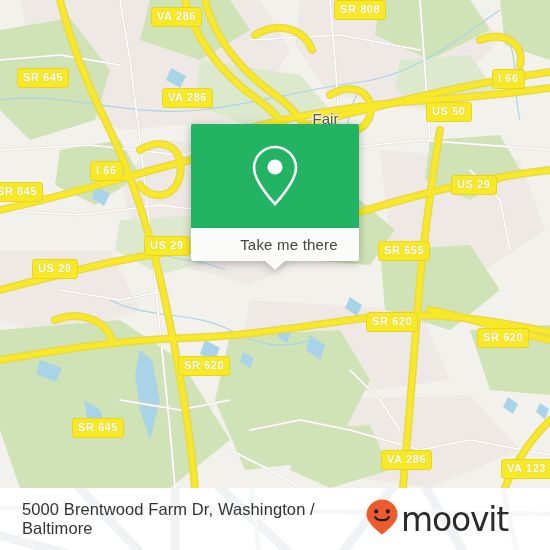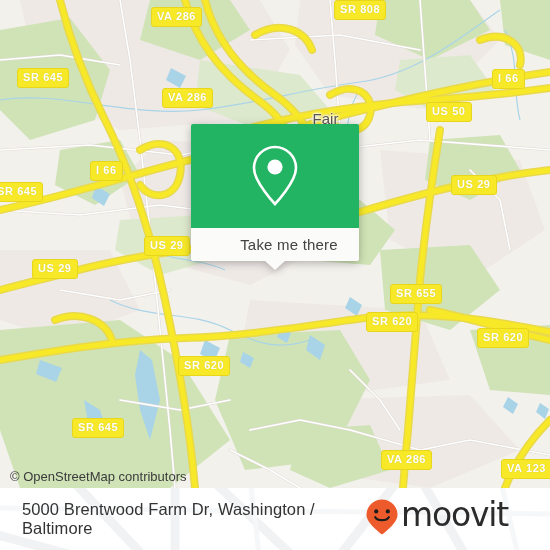--- a/index.html
+++ b/index.html
@@ -46,21 +46,21 @@
   .pin-icon{display:block;}
 
   
   .footer{position:absolute;left:0;top:488px;width:550px;height:62px;
           background:#ffffff;overflow:hidden;}
   .footer-bg{position:absolute;left:0;top:0;opacity:1;}
   .footer-inner{position:absolute;left:0;top:0;width:524px;height:62px;
                 display:flex;align-items:center;justify-content:space-between;
                 padding:0 16px 0 22px;box-sizing:border-box;}
   .footer-title{font-size:16.5px;color:#333333;letter-spacing:.1px;}
-  .brand{display:flex;align-items:flex-start;gap:2px;}
+  .brand{display:flex;align-items:center;gap:2px;}
   .brand-word{font-size:33px;color:#2b2b2b;letter-spacing:-1.2px;
               font-family:"DejaVu Sans","Liberation Sans",sans-serif;
               font-weight:400;line-height:1;}
 </style>
 </head>
 <body>
 
 <div id="app">
 
   <div class="map">
@@ -211,34 +211,33 @@
       <div class="shield" style="left: 334px; top: 0px;">SR 808</div>
       <div class="shield" style="left: 17px; top: 68px;">SR 645</div>
       <div class="shield" style="left: 162px; top: 88px;">VA 286</div>
       <div class="shield" style="left: 492px; top: 69px;">I 66</div>
       <div class="shield" style="left: 398px; top: 102px; margin-left: 28px;">US 50</div>
       <div class="shield" style="left: 90px; top: 161px;">I 66</div>
       <div class="shield" style="left: 451px; top: 175px;">US 29</div>
       <div class="shield" style="left: -9px; top: 182px;">SR 645</div>
       <div class="shield" style="left: 144px; top: 236px;">US 29</div>
       <div class="shield" style="left: 32px; top: 259px;">US 29</div>
-      <div class="shield" style="left: 390px; top: 241px; margin-top: 43px;">SR 655</div>
+      <div class="shield" style="left: 378px; top: 241px;">SR 655</div>
       <div class="shield" style="left: 366px; top: 312px;">SR 620</div>
       <div class="shield" style="left: 477px; top: 328px;">SR 620</div>
       <div class="shield" style="left: 178px; top: 356px;">SR 620</div>
       <div class="shield" style="left: 72px; top: 418px;">SR 645</div>
       <div class="shield" style="left: 381px; top: 450px;">VA 286</div>
       <div class="shield" style="left: 501px; top: 459px;">VA 123</div>
     </div>
   <div id="place-layer">
       <div class="place" style="left: 308px; top: 79px;">Fair
 Oaks</div>
     </div>
 
-  <div class="attrib">© OpenStreetMap contributors</div>
 
   <div class="card">
     <div class="card-top">
       <span>
         <svg class="pin-icon" width="52" height="64" viewBox="0 0 52 64" fill="none" xmlns="http://www.w3.org/2000/svg">
           <path d="M26 3 C14.4 3 5 12.4 5 24 C5 38 26 60 26 60 C26 60 47 38 47 24 C47 12.4 37.6 3 26 3 Z" stroke="#ffffff" stroke-width="2.6" fill="none"></path>
           <circle cx="26" cy="23" r="7.6" fill="#ffffff"></circle>
         </svg>
       </span>
     </div>

